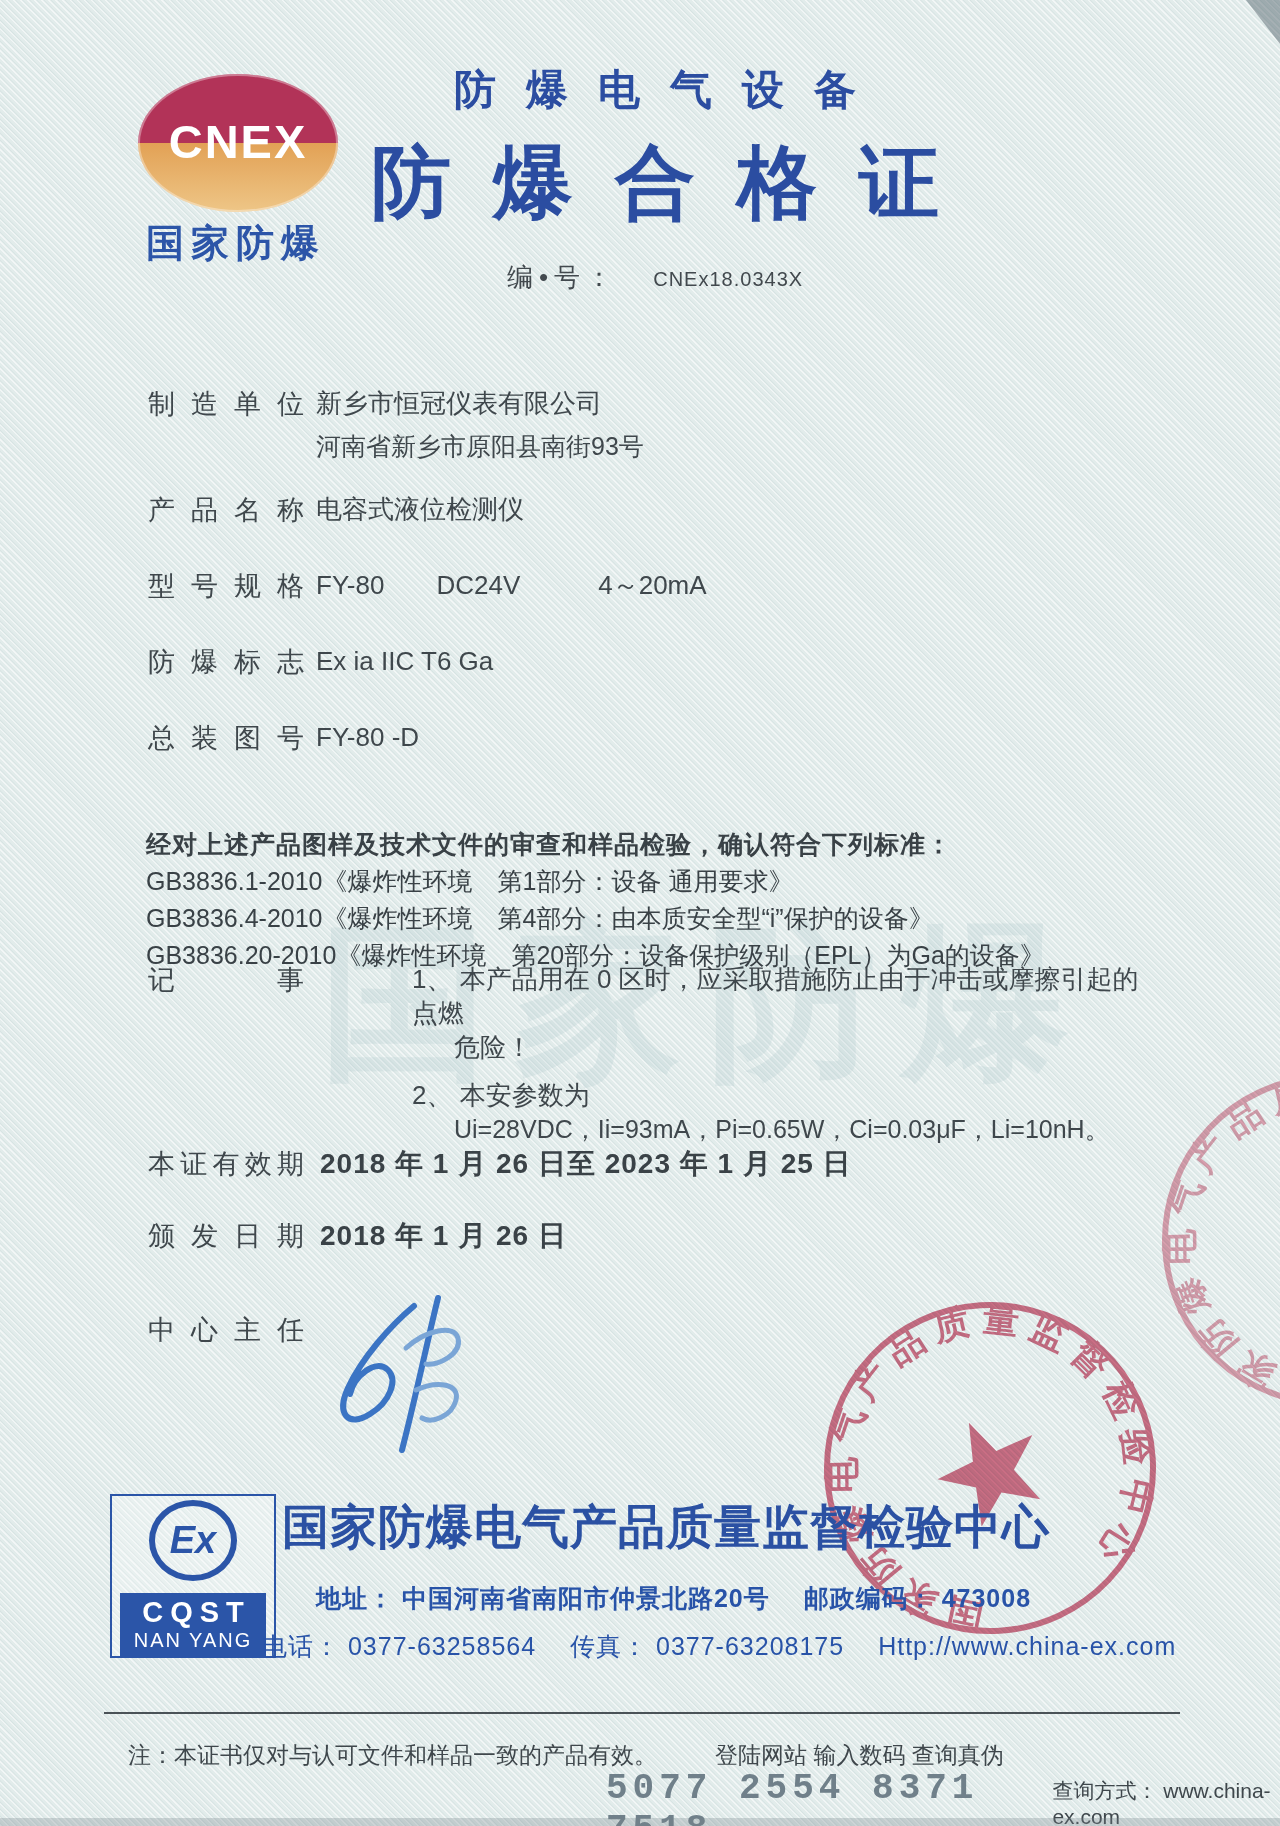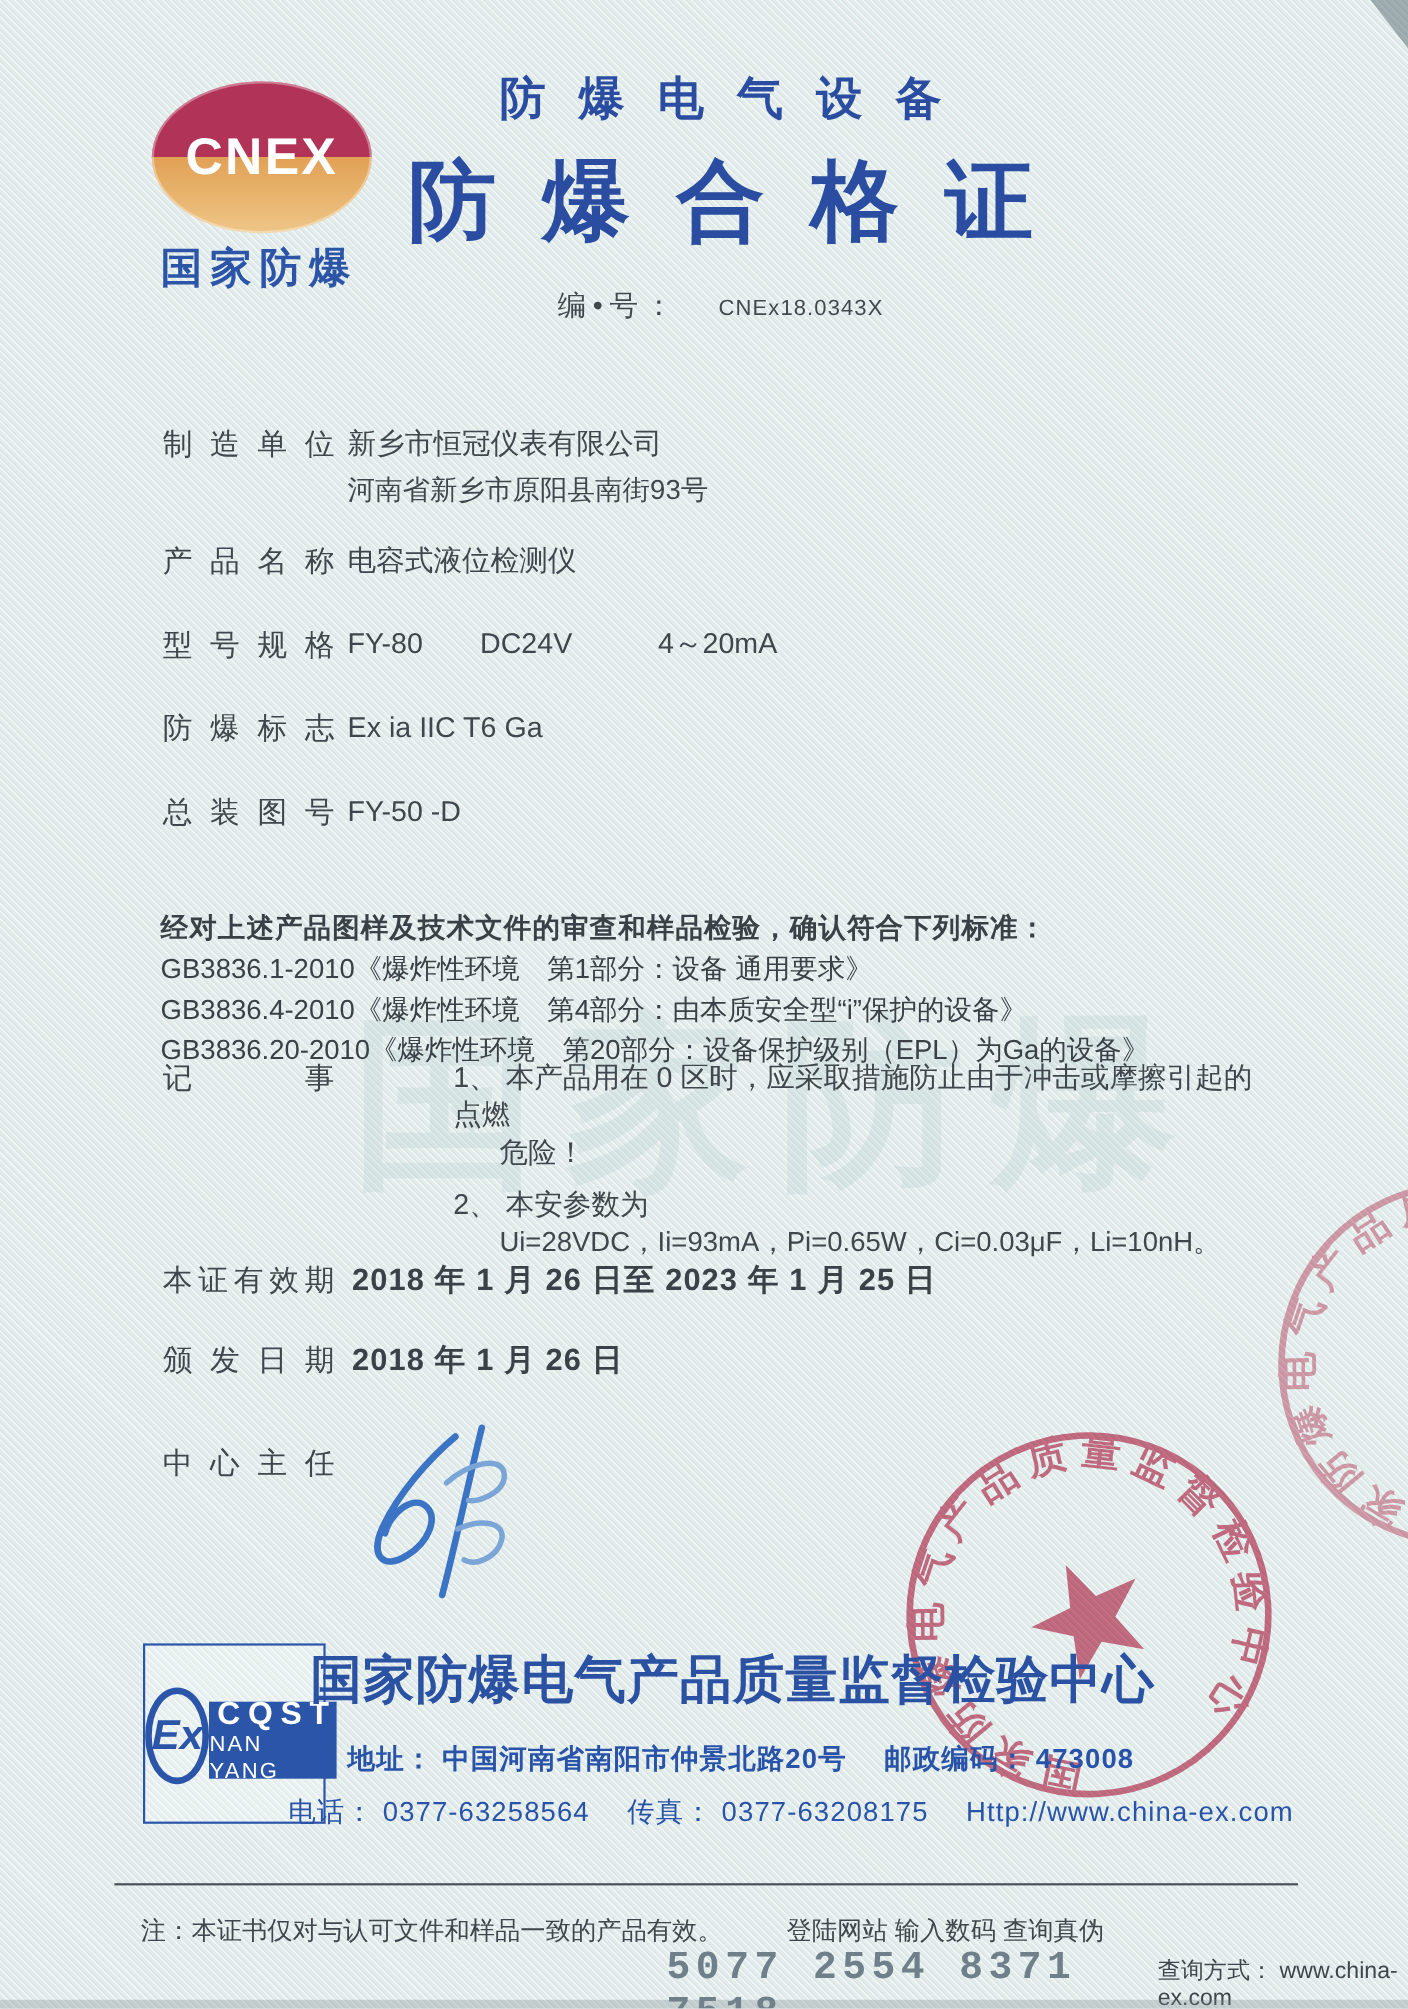--- a/index.html
+++ b/index.html
@@ -61,22 +61,22 @@
 
   
   .sig{position:absolute;left:318px;top:1292px;}
 
   
   .stamp{position:absolute;mix-blend-mode:multiply;}
   .stamp-main{left:790px;top:1268px;opacity:.78;}
   .stamp-ghost{left:1128px;top:1040px;opacity:.5;}
 
   
-  .badge{position:absolute;left:130px;top:1494px;width:162px;height:160px;border:2px solid #2b55a8;
-    display:flex;align-items:center;background:rgba(255,255,255,.25);}
+  .badge{position:absolute;left:110px;top:1494px;width:162px;height:160px;border:2px solid #2b55a8;
+    display:flex;flex-direction:column;align-items:center;background:rgba(255,255,255,.25);}
   .badge .exc{width:76px;height:76px;border:6px solid #2b55a8;border-radius:50%;margin-top:4px;
     display:flex;align-items:center;justify-content:center;color:#2b55a8;font-size:38px;font-weight:bold;font-style:italic;}
   .badge .box{width:146px;height:70px;background:#2b55a8;margin-top:12px;display:flex;flex-direction:column;
     align-items:center;justify-content:center;color:#fff;}
   .badge .box .l1{font-size:29px;font-weight:bold;letter-spacing:7px;text-indent:7px;line-height:32px;}
   .badge .box .l2{font-size:20px;letter-spacing:2px;line-height:24px;}
   .org-name{position:absolute;left:282px;top:1496px;width:900px;font-family:"Liberation Serif",serif;
     font-size:47px;font-weight:bold;color:#2b51a3;letter-spacing:1px;}
   .org-address{position:absolute;left:316px;top:1582px;font-size:25px;font-weight:bold;color:#2853a8;letter-spacing:1px;}
   .org-phone{position:absolute;left:262px;top:1630px;font-size:25px;font-weight:normal;color:#2853a8;letter-spacing:1px;}
@@ -130,21 +130,21 @@
     <div class="frow">
       <span class="flabel" data-bind="fields.2.label">型号规格</span>
       <span class="fval" data-bind="fields.2.value">FY-80　　DC24V　　　4～20mA</span>
     </div>
     <div class="frow">
       <span class="flabel" data-bind="fields.3.label">防爆标志</span>
       <span class="fval" data-bind="fields.3.value">Ex ia IIC T6 Ga</span>
     </div>
     <div class="frow">
       <span class="flabel" data-bind="fields.5.label">总装图号</span>
-      <span class="fval" data-bind="fields.5.value">FY-50 -D</span>
+      <span class="fval" data-bind="fields.5.value">FY-80 -D</span>
     </div>
   </div>
 
   <div class="standards">
     <div class="intro" data-bind="standards.intro">经对上述产品图样及技术文件的审查和样品检验，确认符合下列标准：</div>
     <div data-bind="standards.items.0">GB3836.1-2010《爆炸性环境　第1部分：设备 通用要求》</div>
     <div data-bind="standards.items.1">GB3836.4-2010《爆炸性环境　第4部分：由本质安全型“i”保护的设备》</div>
     <div data-bind="standards.items.2">GB3836.20-2010《爆炸性环境　第20部分：设备保护级别（EPL）为Ga的设备》</div>
   </div>
 

